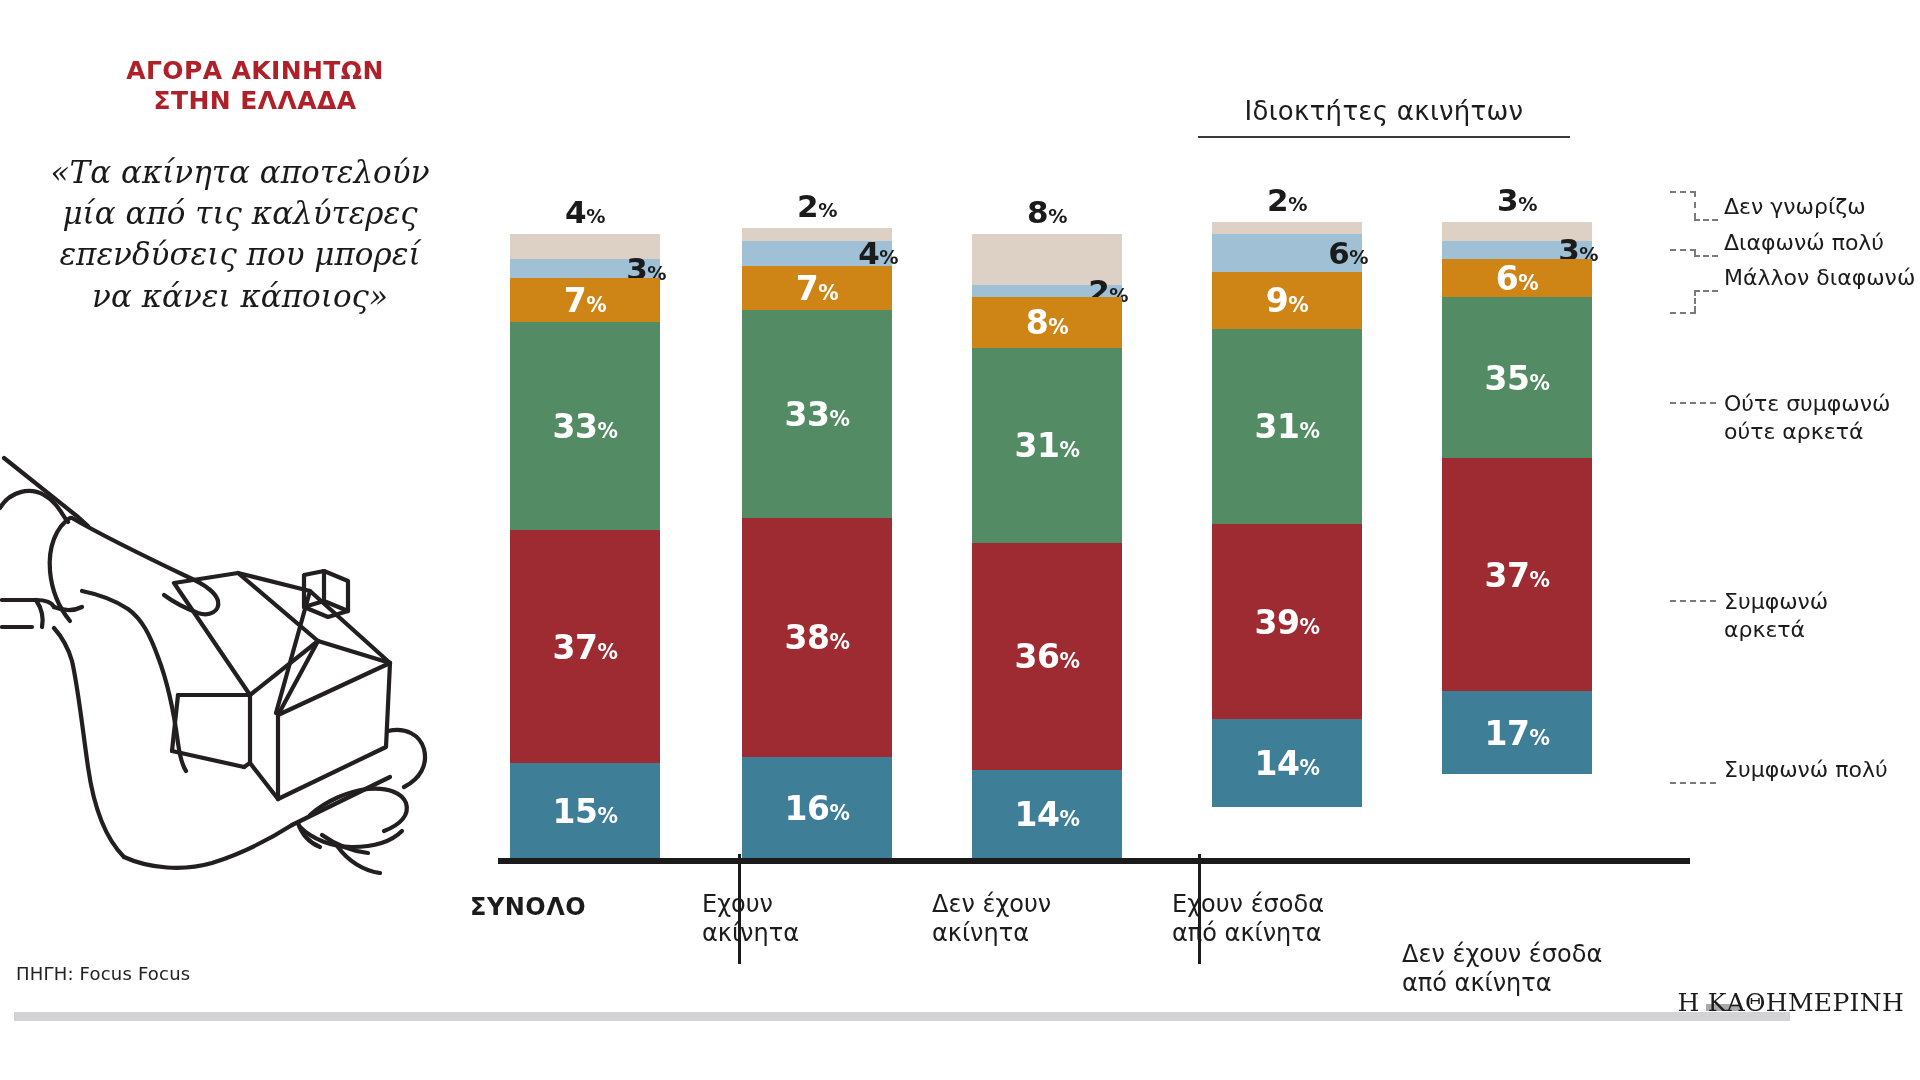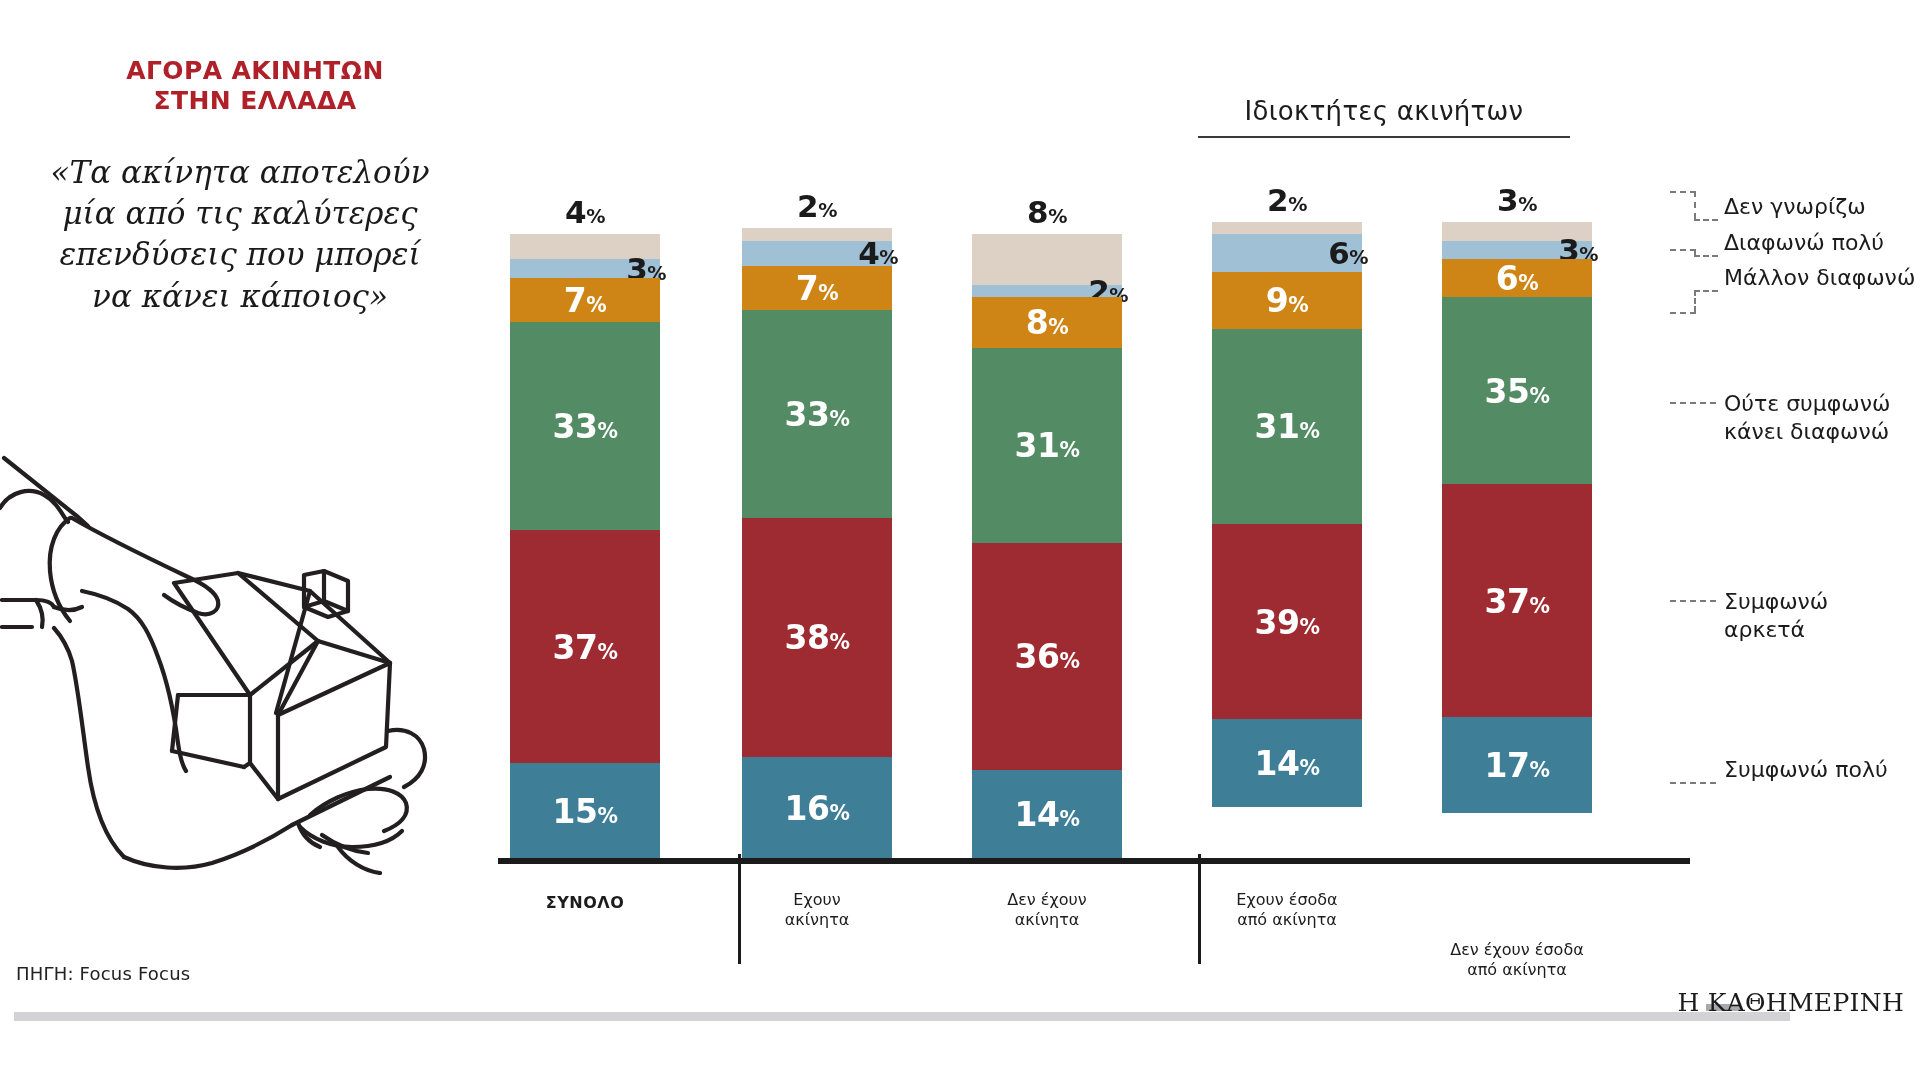--- a/index.html
+++ b/index.html
@@ -63,22 +63,22 @@
     right:-6px; top:50%; transform:translateY(-50%);
     color:#1b1b1b; font-size:31px; text-align:right;
   }
 
   #axis-line {
     position:absolute; left:498px; top:858px; width:1192px; height:6px; background:#1b1b1b;
   }
   .divider { position:absolute; width:3px; background:#1b1b1b; }
 
   .cat-label {
-    position:absolute; text-align:center; width:230px;
-    font-size:16px; line-height:1.22; color:#1c1c1c;
+    position:absolute; text-align:left; width:230px;
+    font-size:24px; line-height:1.22; color:#1c1c1c;
   }
   .cat-label.total { font-weight:bold; letter-spacing:.5px; }
 
   
   .legend-item { position:absolute; }
   .legend-text {
     position:absolute; left:54px; top:0; font-size:22px; line-height:1.25;
     color:#1b1b1b; white-space:nowrap;
   }
   .leader {
@@ -253,27 +253,27 @@
       <div class="bar" style="left: 1442px; top: 221.7px; height: 636.3px;">
         <div class="seg" style="height: 18.9px; background: rgb(220, 209, 196);">
           <span class="val above"><span>3</span><span class="pct">%</span></span>
         </div>
         <div class="seg" style="height: 18.9px; background: rgb(159, 192, 213);">
           <span class="val right-dark"><span>3</span><span class="pct">%</span></span>
         </div>
         <div class="seg" style="height: 37.8px; background: rgb(207, 133, 22);">
           <span class="val inside"><span>6</span><span class="pct">%</span></span>
         </div>
-        <div class="seg" style="height: 187px; background: rgb(82, 139, 100);">
+        <div class="seg" style="height: 161px; background: rgb(82, 139, 100);">
           <span class="val inside"><span>35</span><span class="pct">%</span></span>
         </div>
         <div class="seg" style="height: 233.1px; background: rgb(158, 43, 49);">
           <span class="val inside"><span>37</span><span class="pct">%</span></span>
         </div>
-        <div class="seg" style="height: 96px; background: rgb(62, 126, 151);">
+        <div class="seg" style="height: 83px; background: rgb(62, 126, 151);">
           <span class="val inside"><span>17</span><span class="pct">%</span></span>
         </div>
       </div>
     </div>
 
   <div id="axis-line"></div>
   <div class="divider" style="left:738px; top:854px; height:110px;"></div>
   <div class="divider" style="left:1198px; top:854px; height:110px;"></div>
 
   <div id="cats-root">
@@ -326,21 +326,21 @@
           <div class="h2" style="top: 0px;"></div>
         </div>
         <div class="legend-text" style="top: -0.62em;">
           <div>Μάλλον διαφωνώ</div>
         </div>
       </div>
       <div class="legend-item" style="left: 1670px; top: 390px;">
         <div class="leader"></div>
         <div class="legend-text">
           <div>Ούτε συμφωνώ</div>
-          <div>κάνει διαφωνώ</div>
+          <div>ούτε αρκετά</div>
         </div>
       </div>
       <div class="legend-item" style="left: 1670px; top: 588px;">
         <div class="leader"></div>
         <div class="legend-text">
           <div>Συμφωνώ</div>
           <div>αρκετά</div>
         </div>
       </div>
       <div class="legend-item" style="left: 1670px; top: 770px;">

